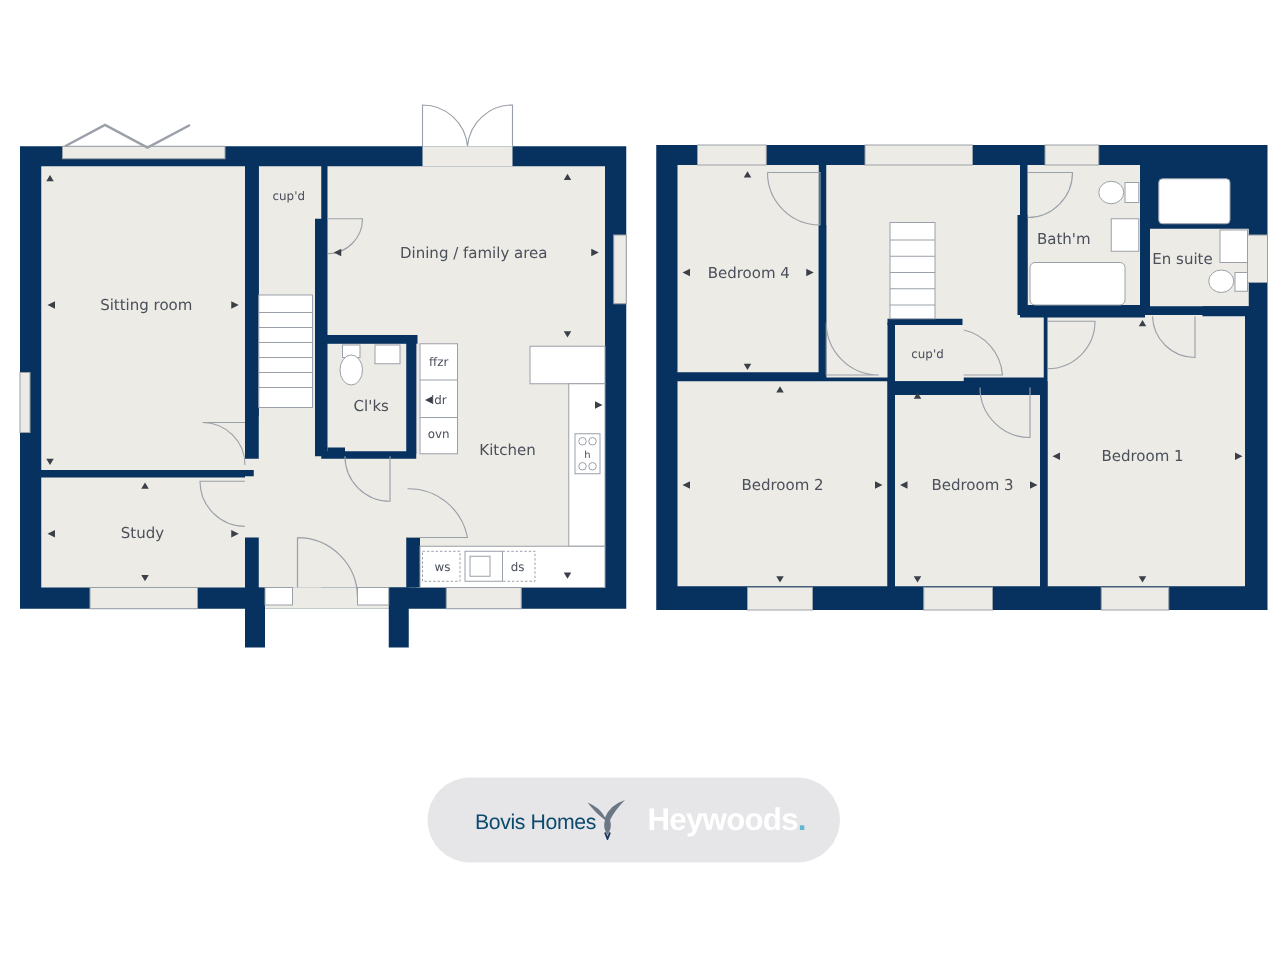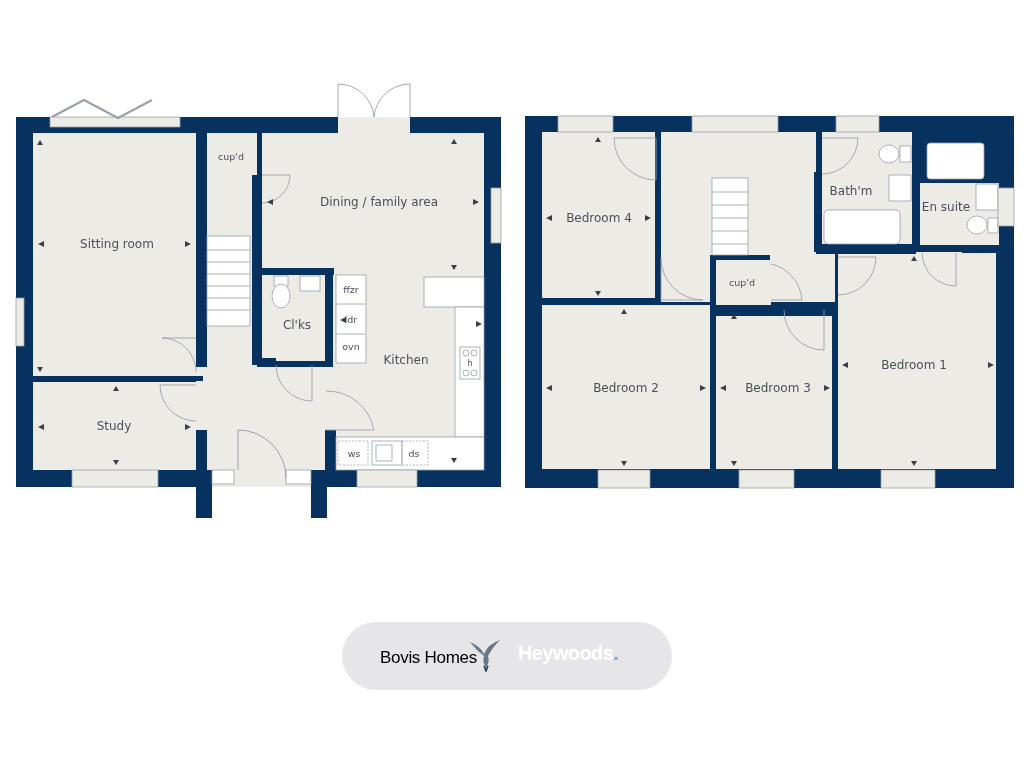--- a/index.html
+++ b/index.html
@@ -2,22 +2,22 @@
 <html><head>
 <meta charset="utf-8">
 <style>
   html, body { margin:0; padding:0; background:#ffffff; }
   body { width:1024px; height:768px; position:relative; overflow:hidden; font-family:"DejaVu Sans", sans-serif; }
   #plan { position:absolute; left:0; top:0; width:1024px; height:768px; }
   .lbl { font-family:"DejaVu Sans", sans-serif; fill:#4a4f5a; }
   .room-lbl { font-size:12px; }
   .small-lbl { font-size:9.5px; }
   .logo-pill { position:absolute; left:342px; top:622px; width:330px; height:68px; border-radius:34px; background:#e6e5e8; }
-  .logo-bovis { position:absolute; left:38px; top:26px; font-family:"Liberation Sans", sans-serif; font-size:17px; color:#000000; letter-spacing:-0.3px; }
-  .logo-hey { position:absolute; left:176px; top:20px; font-family:"Liberation Sans", sans-serif; font-size:20px; color:#ffffff; font-weight:bold; letter-spacing:-0.6px; }
+  .logo-bovis { position:absolute; left:38px; top:26px; font-family:"Liberation Sans", sans-serif; font-size:17px; color:#0c4a6e; letter-spacing:-0.3px; }
+  .logo-hey { position:absolute; left:176px; top:20px; font-family:"Liberation Sans", sans-serif; font-size:25px; color:#ffffff; font-weight:bold; letter-spacing:-0.6px; }
   .logo-dot { color:#5fb8d0; }
   .bird { position:absolute; left:124px; top:14px; width:40px; height:36px; }
 </style>
 </head>
 <body>
 
 <svg id="plan" viewBox="0 0 1024 768" xmlns="http://www.w3.org/2000/svg">
   <defs>
     <marker id="dim" viewBox="0 0 6 6" refX="3" refY="3" markerWidth="5" markerHeight="5" orient="auto">
       <path d="M0,0 L6,3 L0,6 z" fill="#3a3f48"></path>

